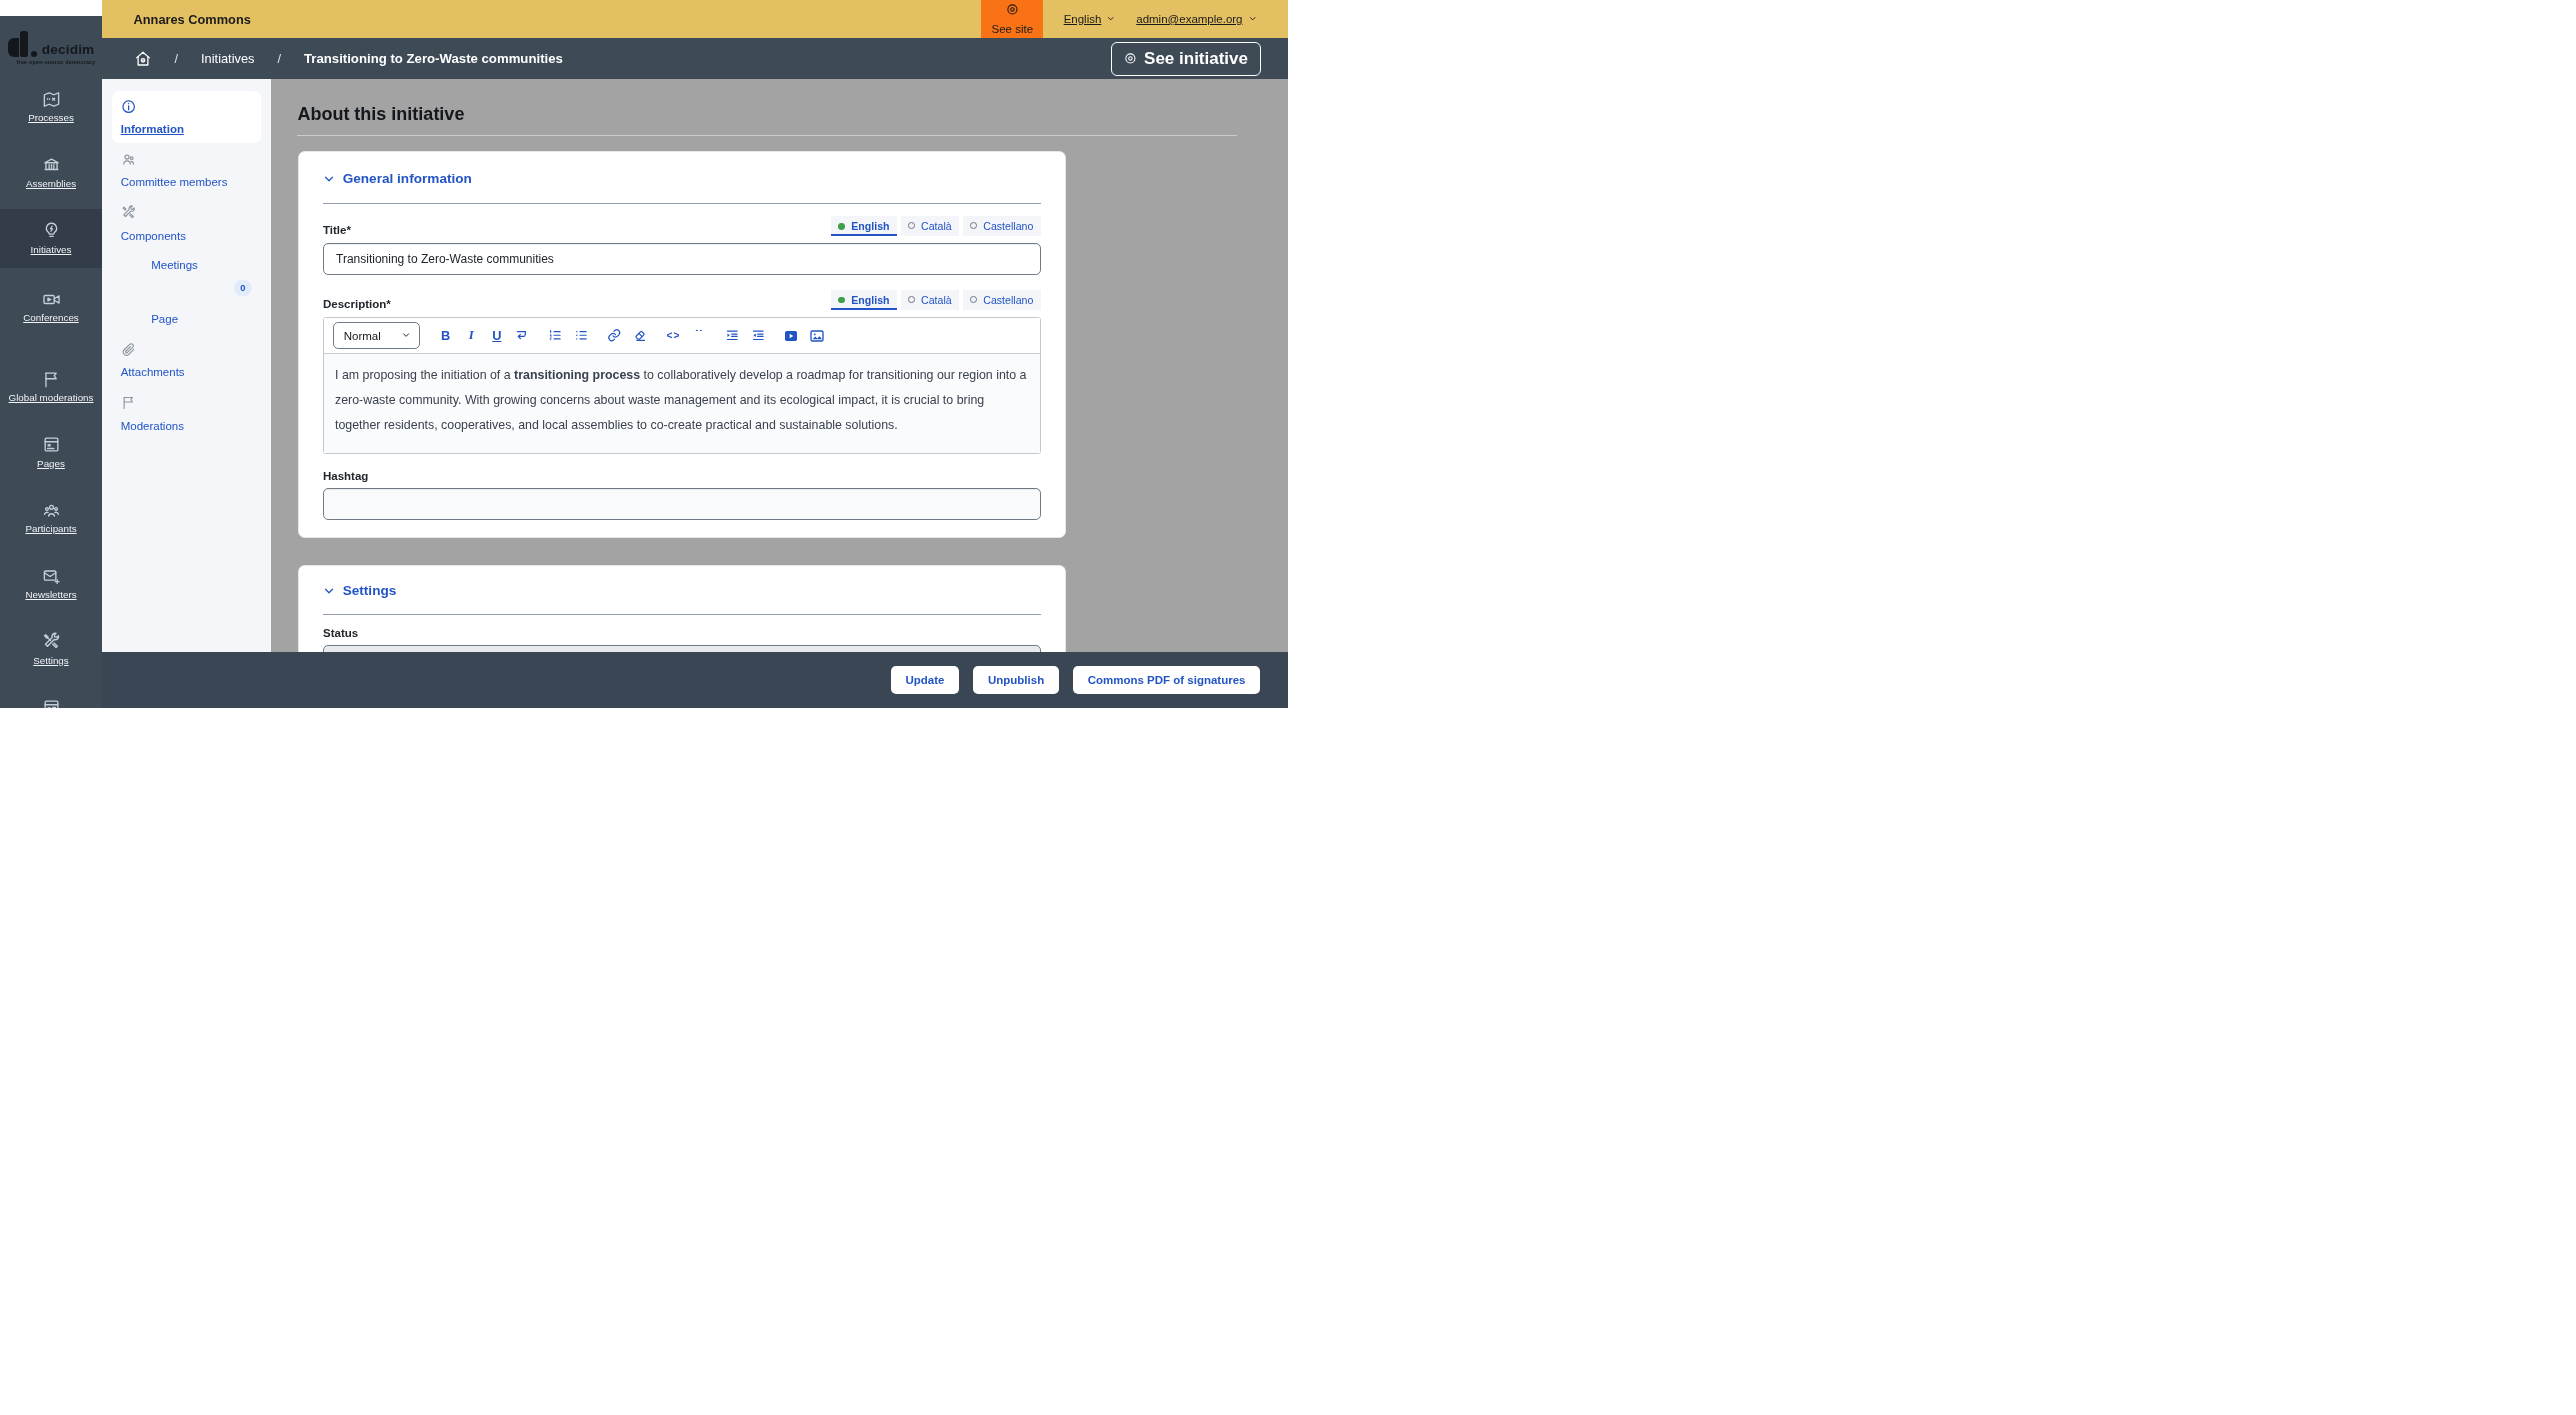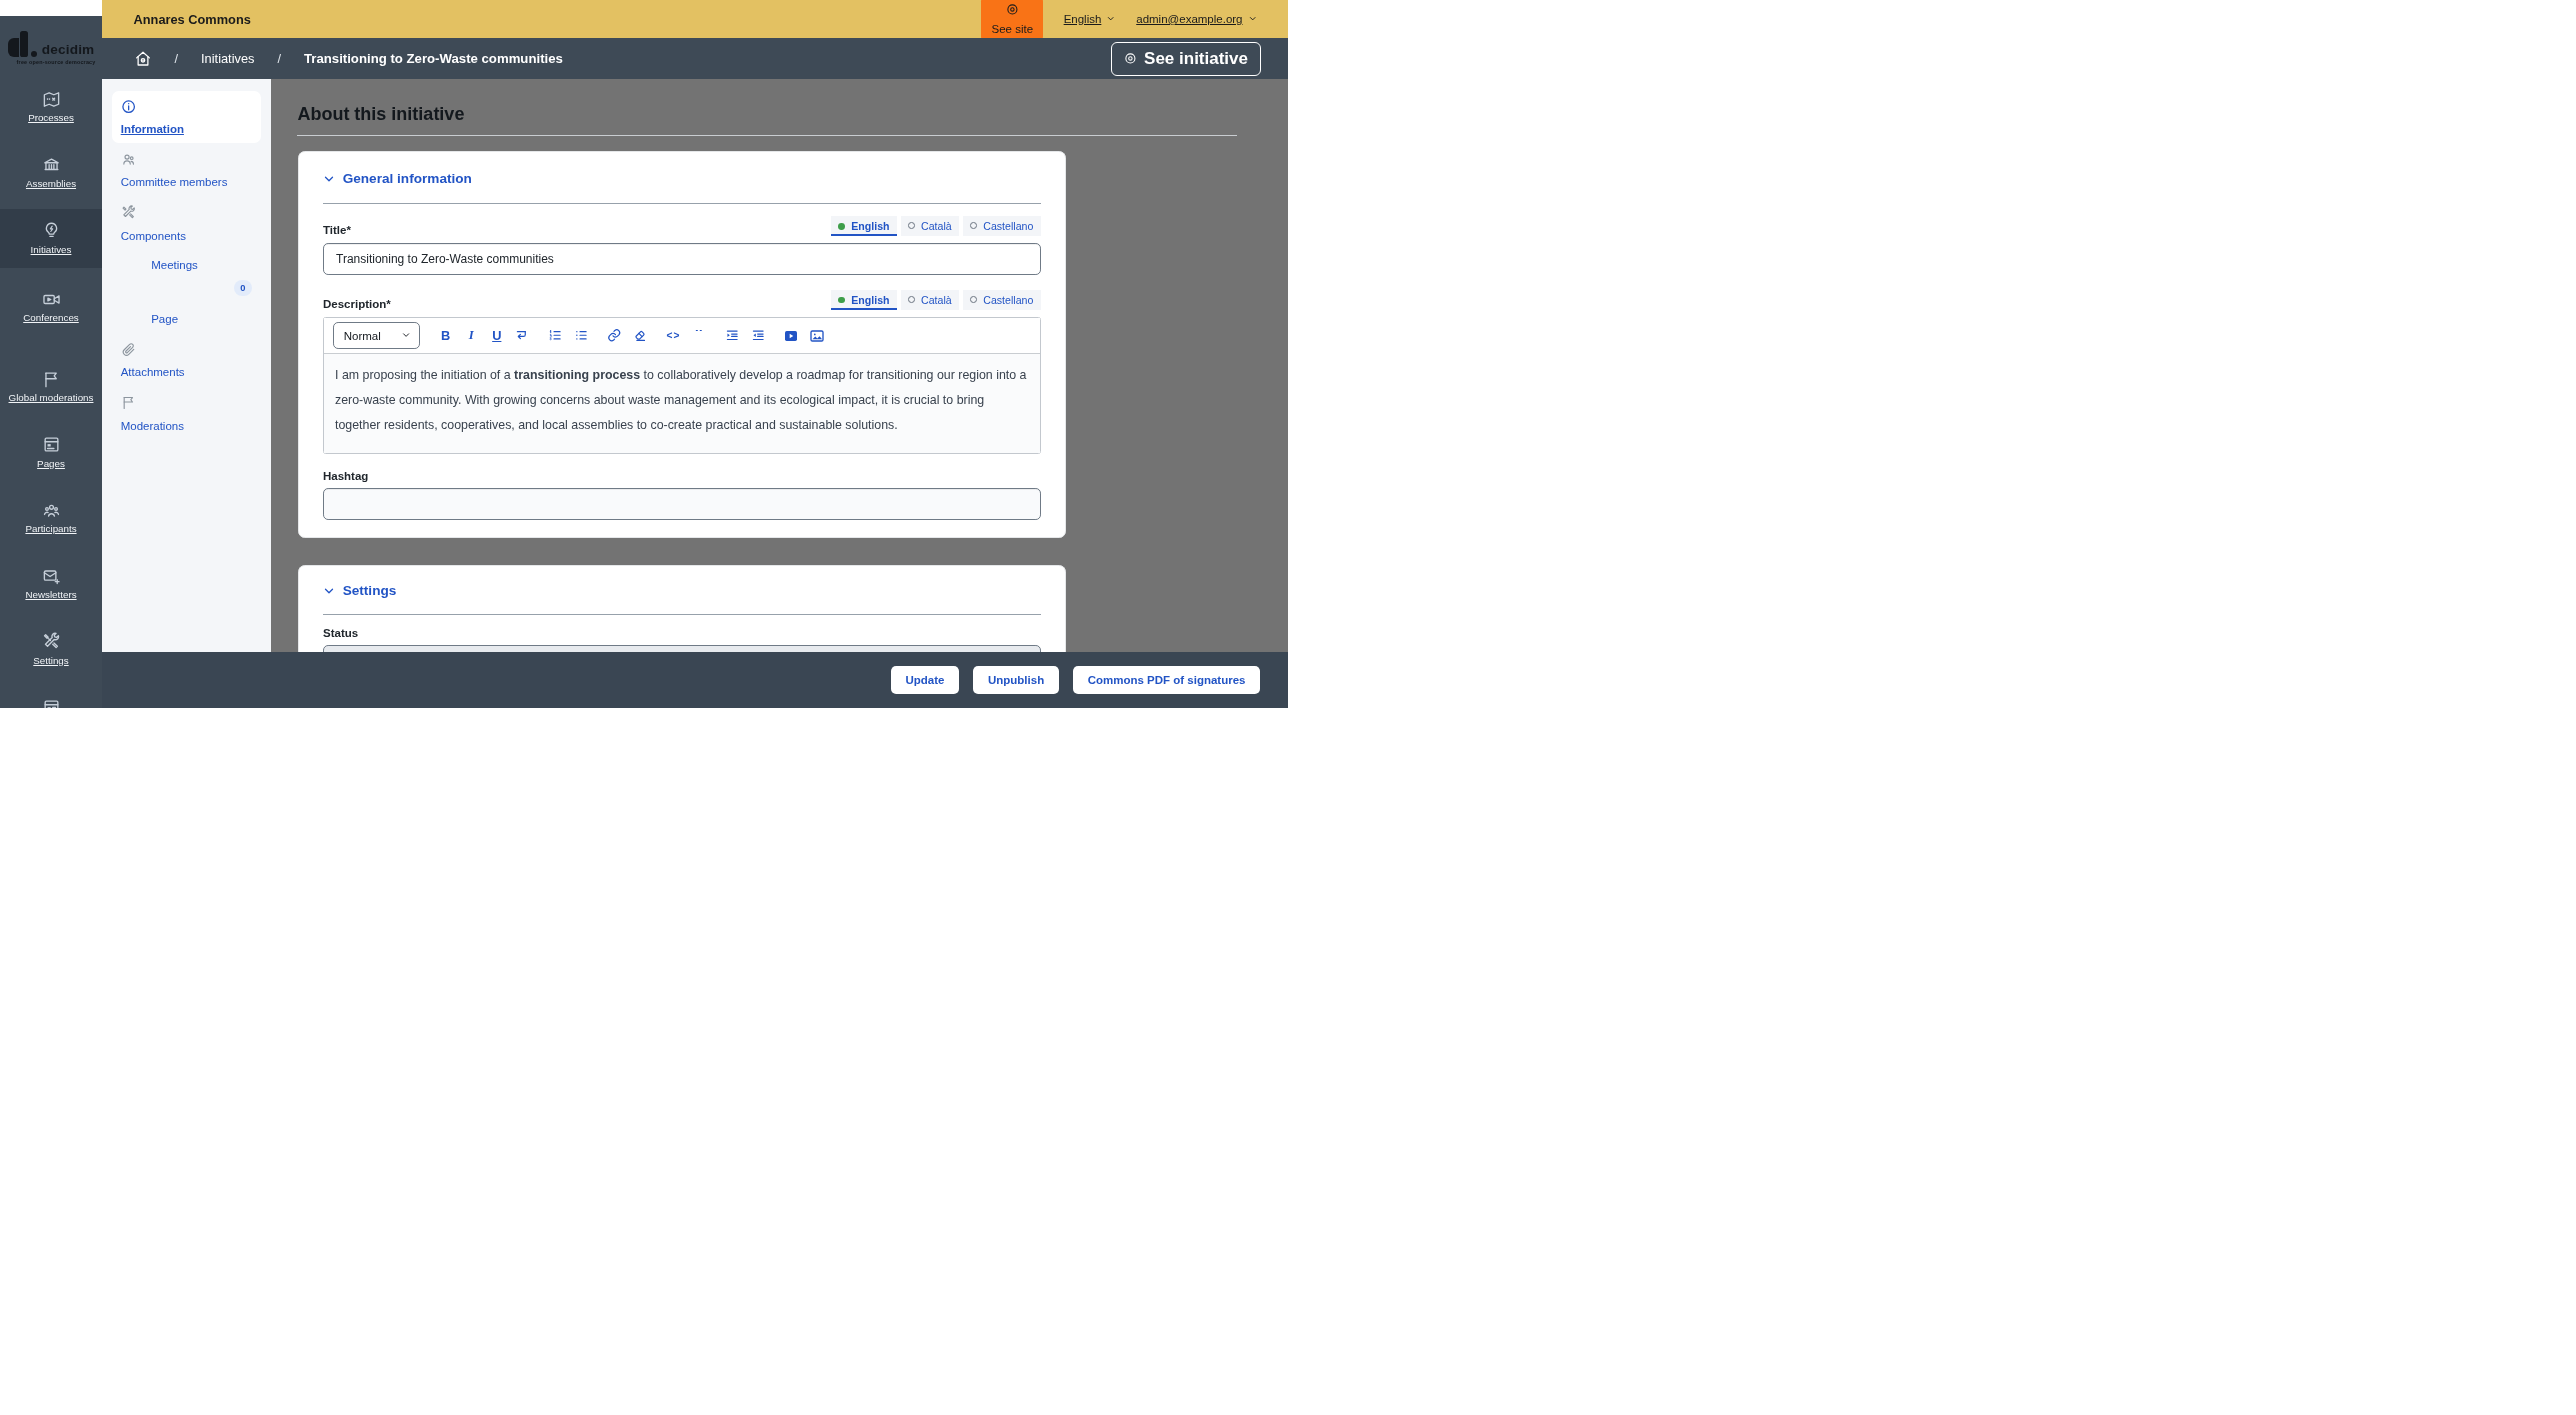--- a/index.html
+++ b/index.html
@@ -73,21 +73,21 @@
   .sub-item.selected { background:#fff; font-weight:bold; }
   .sub-item.selected .s-label { text-decoration:underline; }
   .sub-item.selected .icon { color:#2254C5; }
   .sub-item.indent { padding-left:39px; }
   .badge {
     margin-left:auto; background:#E2EBFA; color:#2254C5; font-weight:bold;
     font-size:9.4px; border-radius:8.5px; padding:2.6px 6.8px;
   }
 
   
-  .main { position:absolute; left:271px; top:79px; width:1017px; height:629px; background:#737373; }
+  .main { position:absolute; left:271px; top:79px; width:1017px; height:629px; background:#a3a3a3; }
   .page-title { margin:25px 0 0 26.4px; font-size:18px; font-weight:bold; color:#13181d; }
   .title-hr { margin:10.2px 0 0 26.4px; width:940px; border:none; border-top:0.9px solid #C9CDD1; }
 
   .card {
     margin-left:27px; width:768px; border:0.9px solid #E5E7E9; border-radius:6.8px;
     background:#fff; padding:0 24px;
   }
   .card1 { margin-top:15.3px; }
   .card2 { margin-top:27px; height:136px; }
   .section-head {

